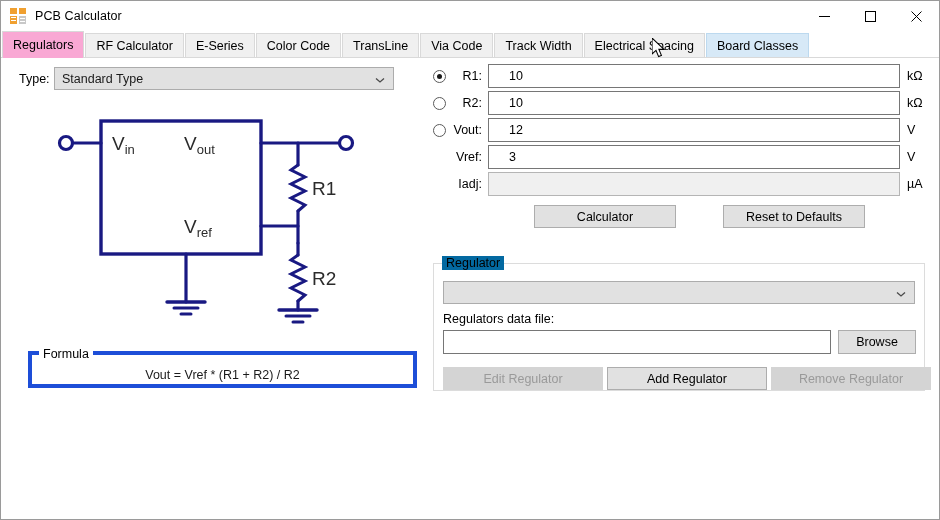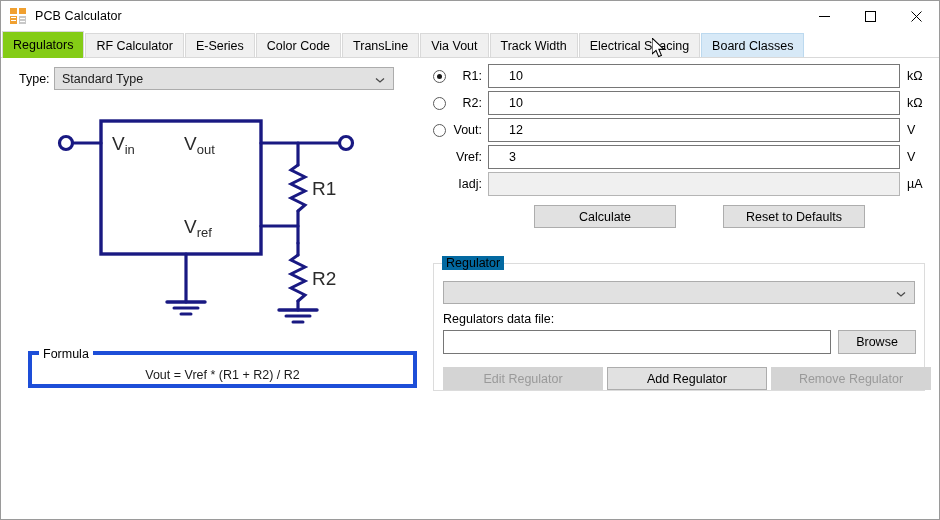--- a/index.html
+++ b/index.html
@@ -80,21 +80,21 @@
     color: #000000;
     background: #f0f0f0;
     border: 1px solid #d9d9d9;
     border-bottom: none;
     margin-right: 1px;
     cursor: default;
     white-space: nowrap;
     position: relative;
   }
   .tab.selected {
-    background: #84cc16;
+    background: #f9a8d4;
     border-color: #d9d9d9;
     height: 27px;
     z-index: 3;
   }
   .tab.hovered {
     background: #d7e9f7;
     border-color: #bcd9ef;
   }
   #tab-underline {
     position: absolute;
@@ -371,21 +371,21 @@
     <div class="tab">
         <span>E-Series</span>
       </div>
     <div class="tab">
         <span>Color Code</span>
       </div>
     <div class="tab">
         <span>TransLine</span>
       </div>
     <div class="tab">
-        <span>Via Vout</span>
+        <span>Via Code</span>
       </div>
     <div class="tab">
         <span>Track Width</span>
       </div>
     <div class="tab">
         <span>Electrical Spacing</span>
       </div>
     <div class="tab hovered">
         <span>Board Classes</span>
       </div>
@@ -489,21 +489,21 @@
         <input class="textinput" style="width: 412px;" value="3">
         <div class="unit">V</div>
       </div>
 
       <div class="field-row" style="top:114px;">
         <div class="field-label" style="width:55px;">Iadj:</div>
         <input class="textinput disabled" style="width: 412px;" disabled="" value="">
         <div class="unit">µA</div>
       </div>
 
-      <div id="calculate-button" class="pushbutton">Calculate</div>
+      <div id="calculate-button" class="pushbutton">Calculator</div>
       <div id="reset-button" class="pushbutton">Reset to Defaults</div>
 
       <div id="regulator-group">
         <div id="regulator-legend">Regulator</div>
 
         <div id="regulator-combo" class="combobox">
           <span class="cb-text"></span>
           <span class="cb-arrow">
             <svg width="10" height="10" viewBox="0 0 10 10">
                 <polyline points="1,3.5 5,7 9,3.5" fill="none" stroke="#4a4a4a" stroke-width="1.3"></polyline>

